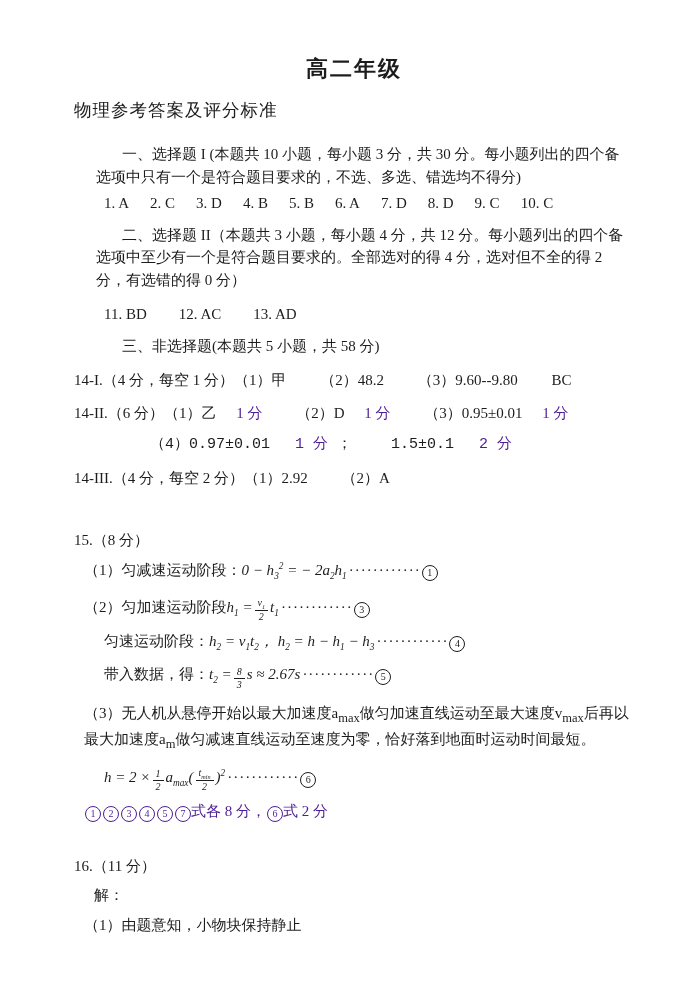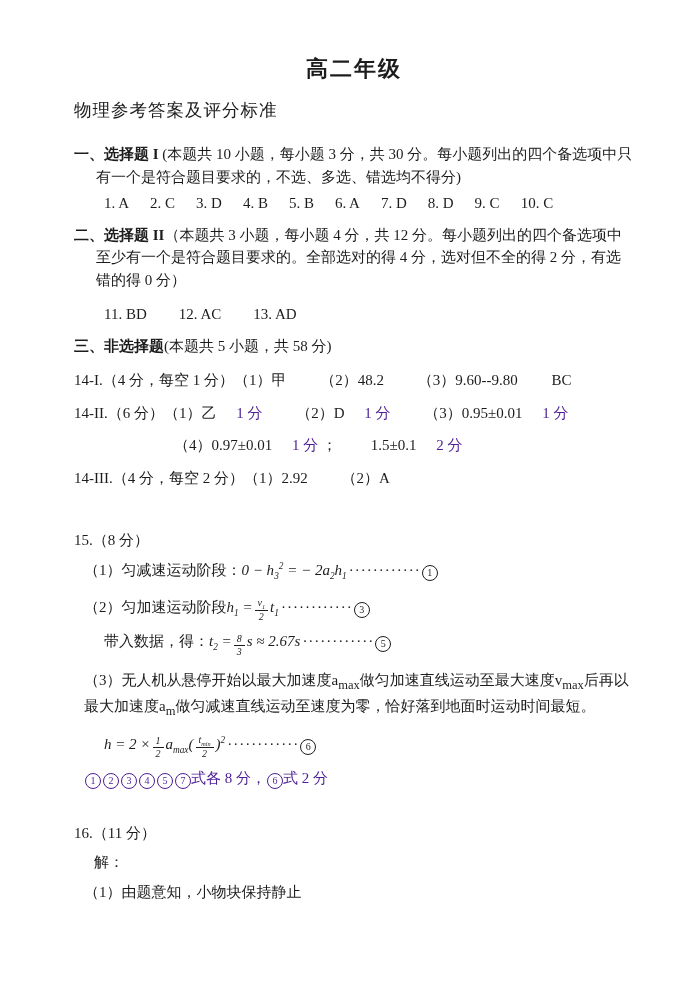--- a/index.html
+++ b/index.html
@@ -6,31 +6,31 @@
   body{
     width:696px;height:983px;background:#ffffff;overflow:hidden;
     font-family:"Liberation Serif","DejaVu Serif",serif;
     color:#1c1c1c;font-size:15px;line-height:1.5;
   }
   .page{padding:52px 62px 0 74px;}
   h1{font-size:22px;text-align:center;font-weight:bold;margin:0 0 12px;letter-spacing:2px;}
   h2{font-size:17.5px;text-align:left;font-weight:normal;margin:0 0 20px;letter-spacing:1px;}
   p{margin:0 0 7px;}
   .hang{padding-left:22px;text-indent:-22px;margin-bottom:3px;}
-  b{font-weight:bold;}
+  b{font-weight:normal;margin-left:48px;}
   .ansrow{display:flex;margin:4px 0 9px 30px;}
   .ansrow span{margin-right:21px;}
   .ansrow.wide span{margin-right:32px;}
   .row{margin-bottom:10px;}
   .mr-sm{margin-right:16px;}
   .mr-lg{margin-right:30px;}
   .ml10{margin-left:10px;}
   .ml20{margin-left:20px;}
   .ml30{margin-left:30px;}
-  .ml180{margin-left:100px;}
+  .ml180{margin-left:76px;font-family:Liberation Mono, monospace;}
   .red{color:#4c1d95;}
   .math{font-style:italic;}
   .math sub{font-size:0.62em;font-style:italic;}
   .math sup{font-size:0.62em;}
   .eqline{margin-bottom:8px;}
   .frac{display:inline-block;vertical-align:-0.55em;text-align:center;margin:0 2px;line-height:1;}
   .frac .fn{display:block;font-size:10px;line-height:1.15;padding:0 3px;border-bottom:1px solid currentColor;}
   .frac .fd{display:block;font-size:10px;line-height:1.15;padding:0 2px;}
   .dots{letter-spacing:1px;margin-left:2px;}
   .circ{
@@ -103,20 +103,23 @@
   <p class="mt-q15">15.（8 分）</p>
 
   <p class="eqline ml10">
     <span>（1）匀减速运动阶段：</span><span class="math">0 − h<sub>3</sub><sup>2</sup> = − 2a<sub>2</sub>h<sub>1</sub></span><span class="dots">············</span><span class="circ">1</span>
   </p>
 
   <p class="eqline ml10 gap-sm">
     <span>（2）匀加速运动阶段</span><span class="math"><span>h<sub>1</sub> =</span><span class="frac"><span class="fn">v<sub>1</sub></span><span class="fd">2</span></span><span>t<sub>1</sub></span></span><span class="dots">············</span><span class="circ">3</span>
   </p>
   <p class="eqline ml30">
+    <span>匀速运动阶段：</span><span class="math">h<sub>2</sub> = v<sub>1</sub>t<sub>2</sub>，  h<sub>2</sub> = h − h<sub>1</sub> − h<sub>3</sub></span><span class="dots">············</span><span class="circ">4</span>
+  </p>
+  <p class="eqline ml30">
     <span>带入数据，得：</span><span class="math"><span>t<sub>2</sub> =</span><span class="frac"><span class="fn">8</span><span class="fd">3</span></span><span>s ≈ 2.67s</span></span><span class="dots">············</span><span class="circ">5</span>
   </p>
 
   <p class="ml10 gap-sm">（3）无人机从悬停开始以最大加速度a<sub>max</sub>做匀加速直线运动至最大速度v<sub>max</sub>后再以最大加速度a<sub>m</sub>做匀减速直线运动至速度为零，恰好落到地面时运动时间最短。</p>
 
   <p class="eqline ml30 gap-sm">
     <span class="math"><span>h = 2 ×</span><span class="frac"><span class="fn">1</span><span class="fd">2</span></span><span>a<sub>max</sub>(</span><span class="frac"><span class="fn">t<sub>min</sub></span><span class="fd">2</span></span><span>)<sup>2</sup></span></span><span class="dots">············</span><span class="circ">6</span>
   </p>
 
   <p class="red ml10">

